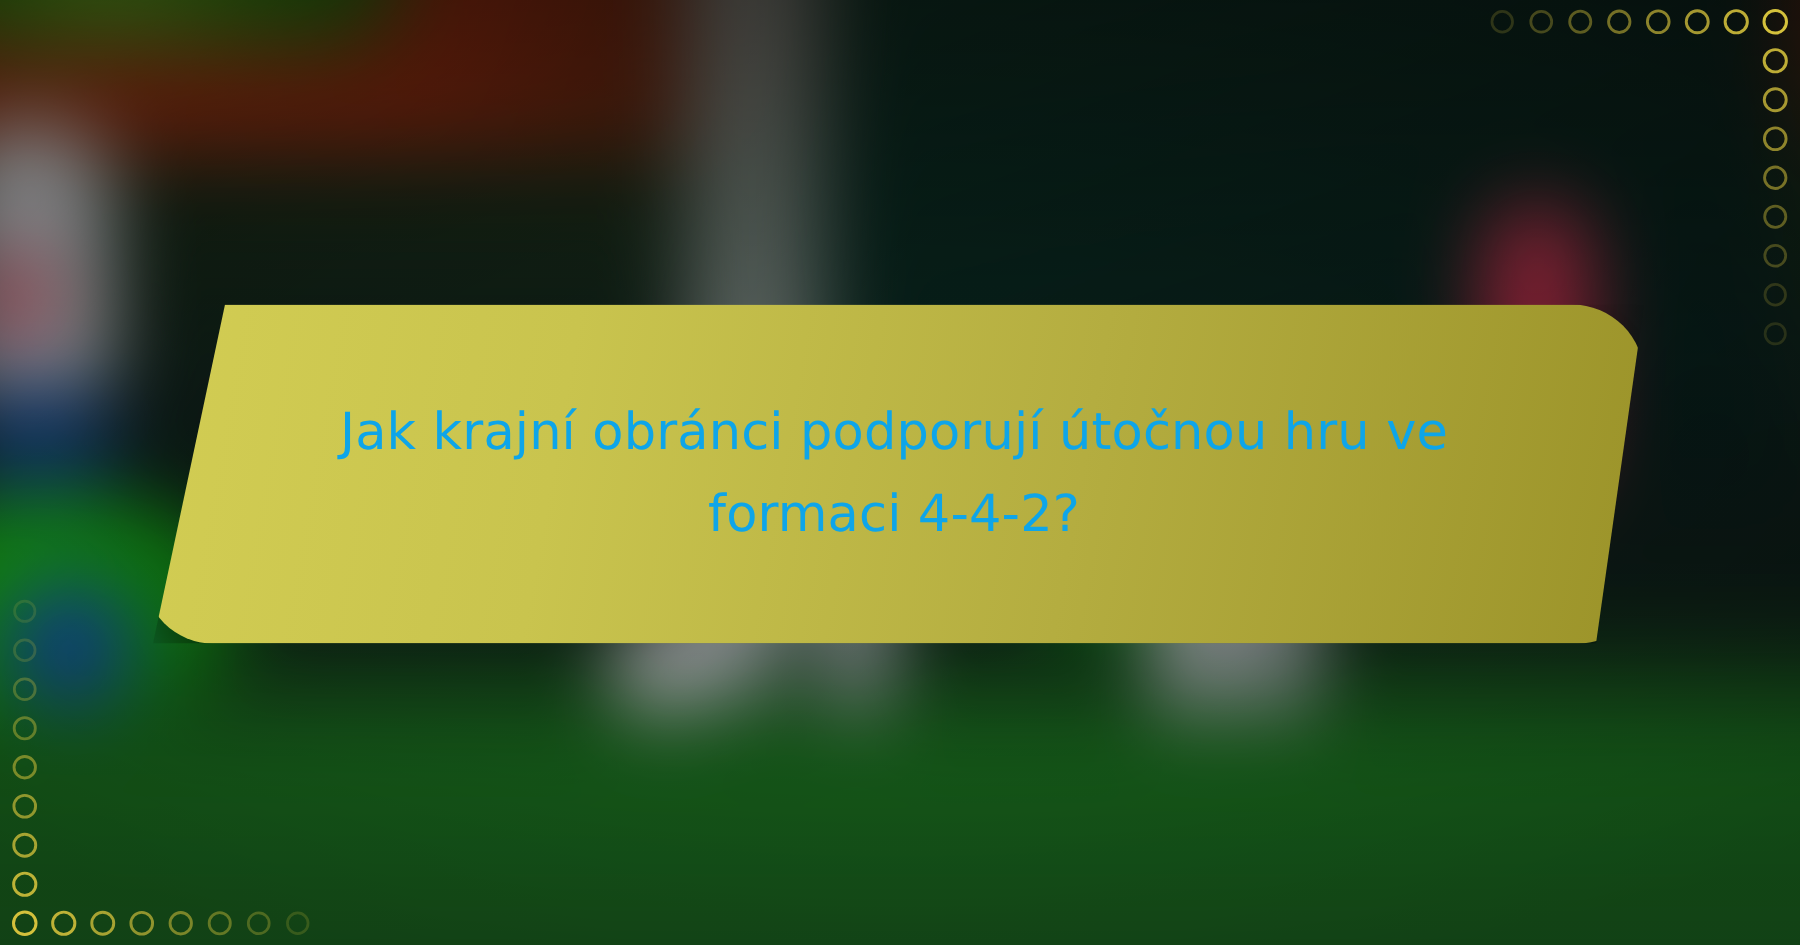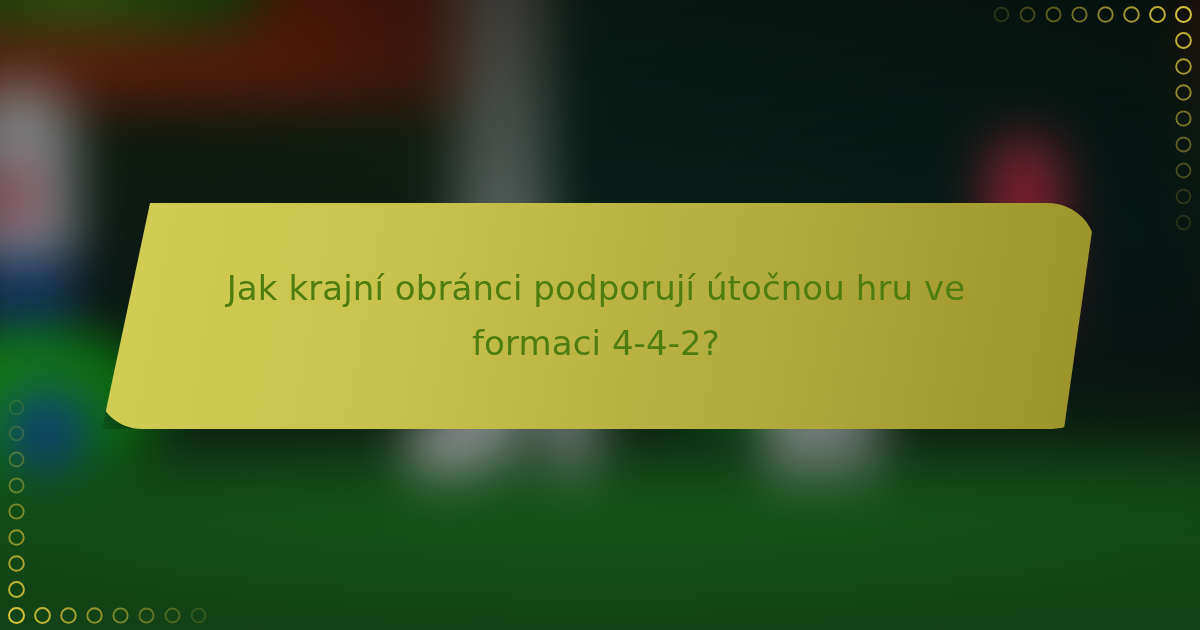--- a/index.html
+++ b/index.html
@@ -230,21 +230,21 @@
     display: flex;
     align-items: center;
     justify-content: center;
     padding: 0 110px;
   }
   #question-text {
     font-family: "DejaVu Sans", "Liberation Sans", sans-serif;
     font-size: 34px;
     line-height: 1.62;
     font-weight: 400;
-    color: #4d7c0f;
+    color: #0ea5e9;
     text-align: center;
     letter-spacing: .1px;
     max-width: 760px;
   }
 </style>
 </head>
 <body>
 
 <div id="stage">
 

